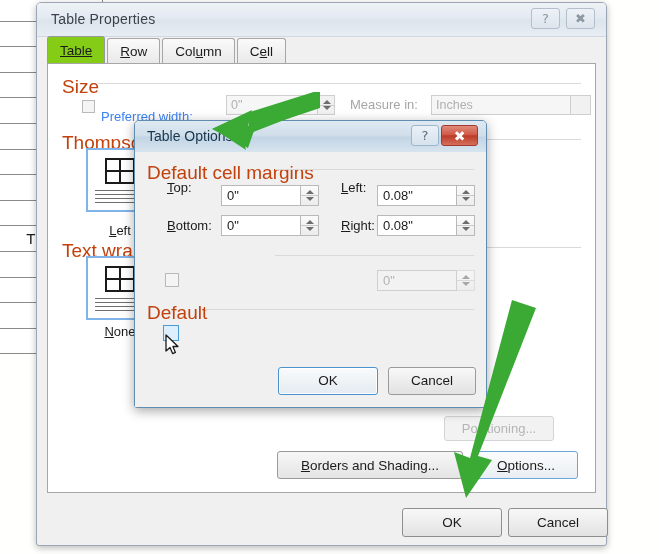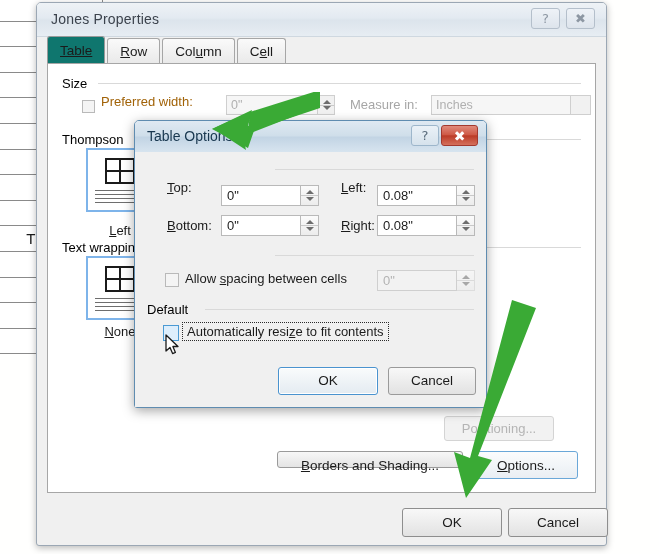--- a/index.html
+++ b/index.html
@@ -59,40 +59,40 @@
   
   #tp-tabs{position:absolute;left:10px;top:35px;height:26px;}
   .tab{
     float:left;height:30px;line-height:25px;padding:0 12px;
     background:linear-gradient(to bottom,#fafafa,#e6e6e6);
     border:1px solid #a6a6a6;border-bottom:none;
     border-radius:3px 3px 0 0;margin-right:2px;
     font-size:13.5px;color:#1b1b1b;box-sizing:border-box;
   }
   .tab.active{
-    background:#0f766e;height:28px;line-height:27px;margin-top:-2px;
+    background:#84cc16;height:28px;line-height:27px;margin-top:-2px;
     border-color:#9a9a9a;
     text-decoration:underline;
   }
   .acc{text-decoration:underline;}
   #tp-panel{
     position:absolute;left:10px;top:60px;right:10px;bottom:52px;
     background:#ffffff;border:1px solid #a6a6a6;box-sizing:border-box;
   }
-  .grp-label{position:absolute;font-size:13px;color:#000000;background:#fff;padding-right:6px;}
+  .grp-label{position:absolute;font-size:19px;color:#c2410c;background:#fff;padding-right:6px;}
   .grp-line{position:absolute;height:1px;background:#d9d9d9;}
 
   
   #lbl-size{left:14px;top:12px;}
   #line-size{left:50px;top:19px;right:14px;}
   #cb-prefwidth{
     position:absolute;left:34px;top:36px;width:13px;height:13px;
     border:1px solid #b9b9b9;background:#f4f4f4;box-sizing:border-box;
   }
-  #lbl-prefwidth{position:absolute;left:53px;top:30px;font-size:13px;color:#a16207;}
+  #lbl-prefwidth{position:absolute;left:53px;top:45px;font-size:13px;color:#3b82f6;}
   #in-prefwidth{
     position:absolute;left:178px;top:31px;width:92px;height:20px;
     border:1px solid #cfcfcf;background:#f6f6f6;box-sizing:border-box;
     font-size:12.5px;color:#b0b0b0;padding:2px 4px;
   }
   #sp-prefwidth{
     position:absolute;left:270px;top:31px;width:17px;height:20px;
     border:1px solid #cfcfcf;border-left:none;background:#f1f1f1;box-sizing:border-box;
   }
   #lbl-measure{position:absolute;left:302px;top:33px;font-size:13px;color:#a6a6a6;}
@@ -124,21 +124,21 @@
   #lbl-wrap{left:14px;top:176px;}
   #line-wrap{left:108px;top:183px;right:14px;}
   #prev-wrap{left:38px;top:192px;}
   #cap-wrap{position:absolute;left:38px;top:260px;width:68px;text-align:center;font-size:13px;}
   #btn-positioning{
     position:absolute;left:396px;top:352px;width:110px;height:25px;
     border:1px solid #d4d4d4;border-radius:3px;background:#f2f2f2;
     font-size:13px;color:#b5b5b5;line-height:24px;text-align:center;box-sizing:border-box;
   }
   #btn-borders{
-    position:absolute;left:240px;top:448px;width:186px;height:17px;
+    position:absolute;left:240px;top:448px;width:186px;height:28px;
     border:1px solid #9a9a9a;border-radius:3px;
     background:linear-gradient(to bottom,#f7f7f7,#e4e4e4);
     font-size:13.5px;line-height:27px;text-align:center;box-sizing:border-box;
   }
   #btn-options{
     position:absolute;left:437px;top:448px;width:104px;height:28px;
     border:1px solid #6aa7d8;border-radius:3px;
     background:linear-gradient(to bottom,#fbfcfd,#e9eef3);
     font-size:13.5px;line-height:27px;text-align:center;box-sizing:border-box;
   }
@@ -274,21 +274,21 @@
       <div class="bg-row">Jones</div>
       <div class="bg-row">Morgan</div>
       <div class="bg-row">Howard</div>
       <div class="bg-row">Parent</div>
     </div>
 </div>
 
 <div id="table-properties">
 
   <div id="tp-titlebar">
-    <div id="tp-title">Jones Properties</div>
+    <div id="tp-title">Table Properties</div>
     <div class="win-btn" id="tp-help">
       <span class="glyph">?</span>
     </div>
     <div class="win-btn" id="tp-close">
       <span class="glyph">✖</span>
     </div>
   </div>
 
   <div id="tp-tabs">
     <div class="tab active"><span class="acc">T</span>able</div>
@@ -353,20 +353,21 @@
     <div id="to-help">
       <span class="glyph">?</span>
     </div>
     <div id="to-close">
       <span class="glyph">✖</span>
     </div>
   </div>
 
   <div id="to-body">
 
+    <div class="grp-label" id="lbl-margins">Default cell margins</div>
     <div class="grp-line" id="line-margins"></div>
 
     <div class="to-lbl" id="lbl-top"><span class="acc">T</span>op:</div>
     <div class="to-input" id="in-top">0"</div>
     <div class="spin" id="sp-top">
         <i></i>
       </div>
 
     <div class="to-lbl" id="lbl-left"><span class="acc">L</span>eft:</div>
     <div class="to-input" id="in-left">0.08"</div>
@@ -381,30 +382,28 @@
       </div>
 
     <div class="to-lbl" id="lbl-right"><span class="acc">R</span>ight:</div>
     <div class="to-input" id="in-right">0.08"</div>
     <div class="spin" id="sp-right">
         <i></i>
       </div>
 
     <div class="grp-line" id="line-spacing"></div>
     <div id="cb-allowspacing"></div>
-    <div class="to-lbl" id="lbl-allowspacing">Allow <span class="acc">s</span>pacing between cells</div>
     <div class="to-input" id="in-spacing">0"</div>
     <div class="spin" id="sp-spacing">
         <i></i>
       </div>
 
     <div class="grp-label" id="lbl-options">Default</div>
     <div class="grp-line" id="line-options"></div>
     <div id="cb-autoresize"></div>
-    <div id="lbl-autoresize">Automatically resi<span class="acc">z</span>e to fit contents</div>
 
     <svg id="cursor-arrow" viewBox="0 0 16 22">
       <path d="M1,1 L1,17 L5,13.5 L7.6,19.6 L10.4,18.4 L7.9,12.5 L13,12.5 Z" fill="#ffffff" stroke="#1b1b1b" stroke-width="1.3" stroke-linejoin="round"></path>
     </svg>
 
     <div id="to-ok">OK</div>
     <div id="to-cancel">Cancel</div>
   </div>
 </div>
 

